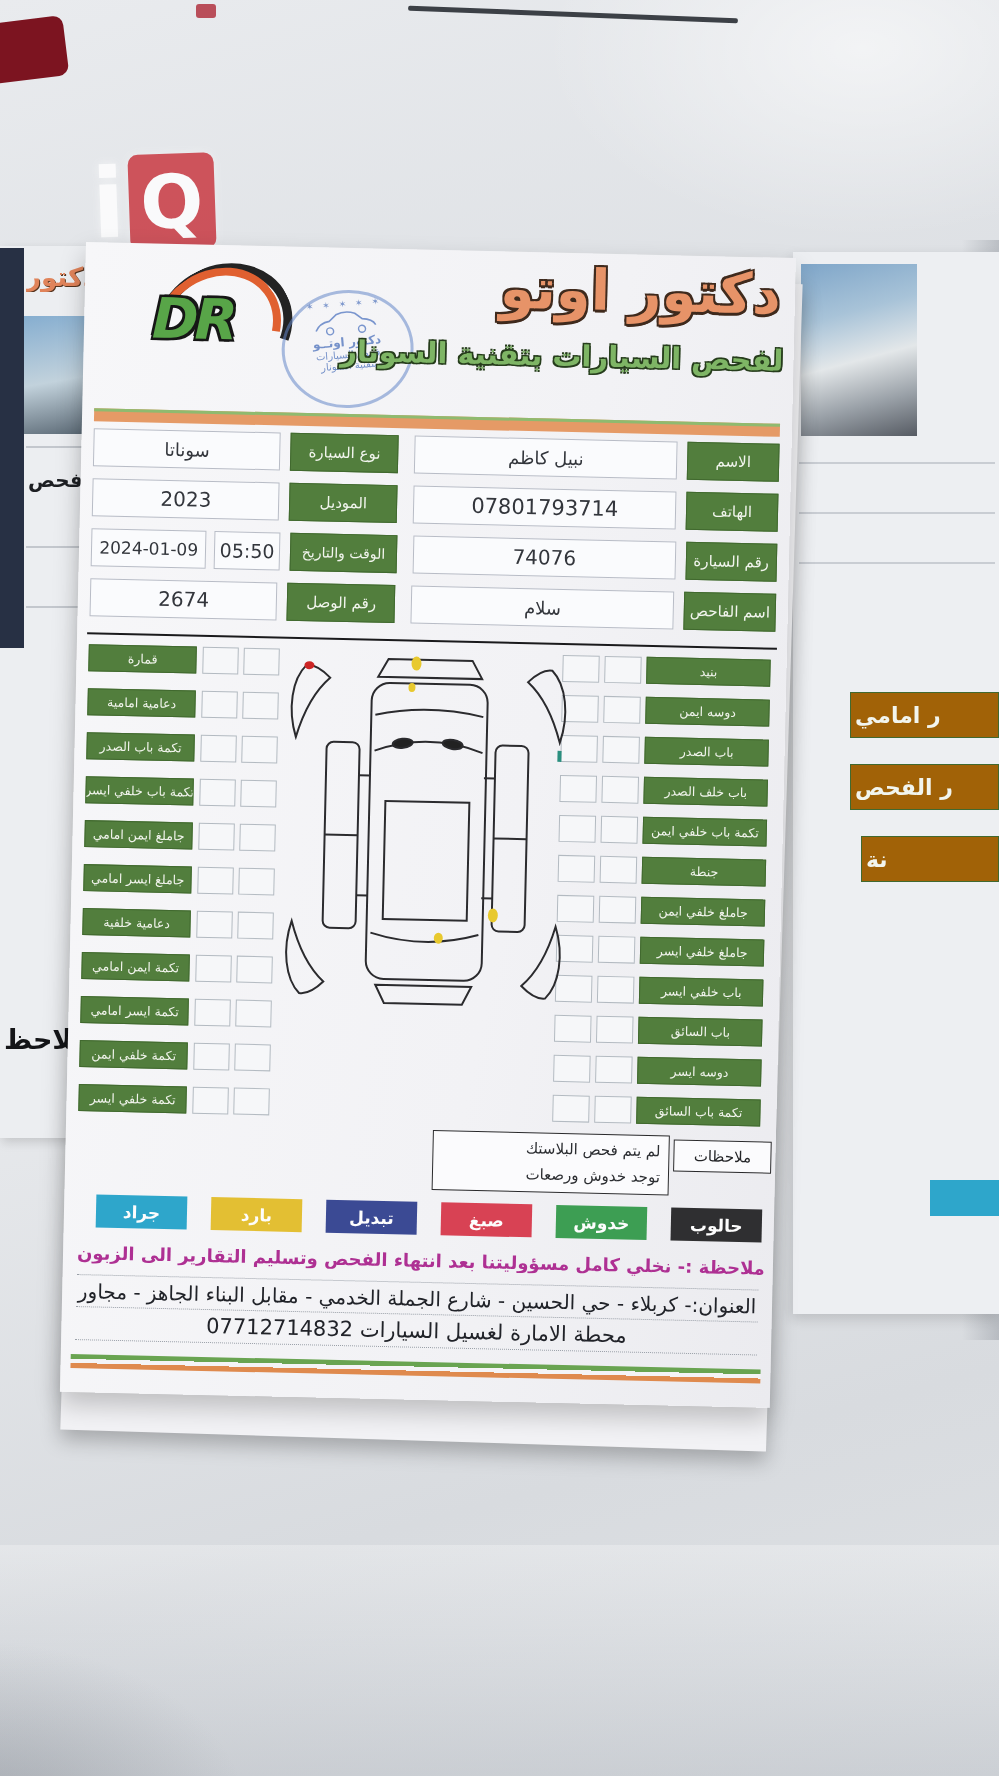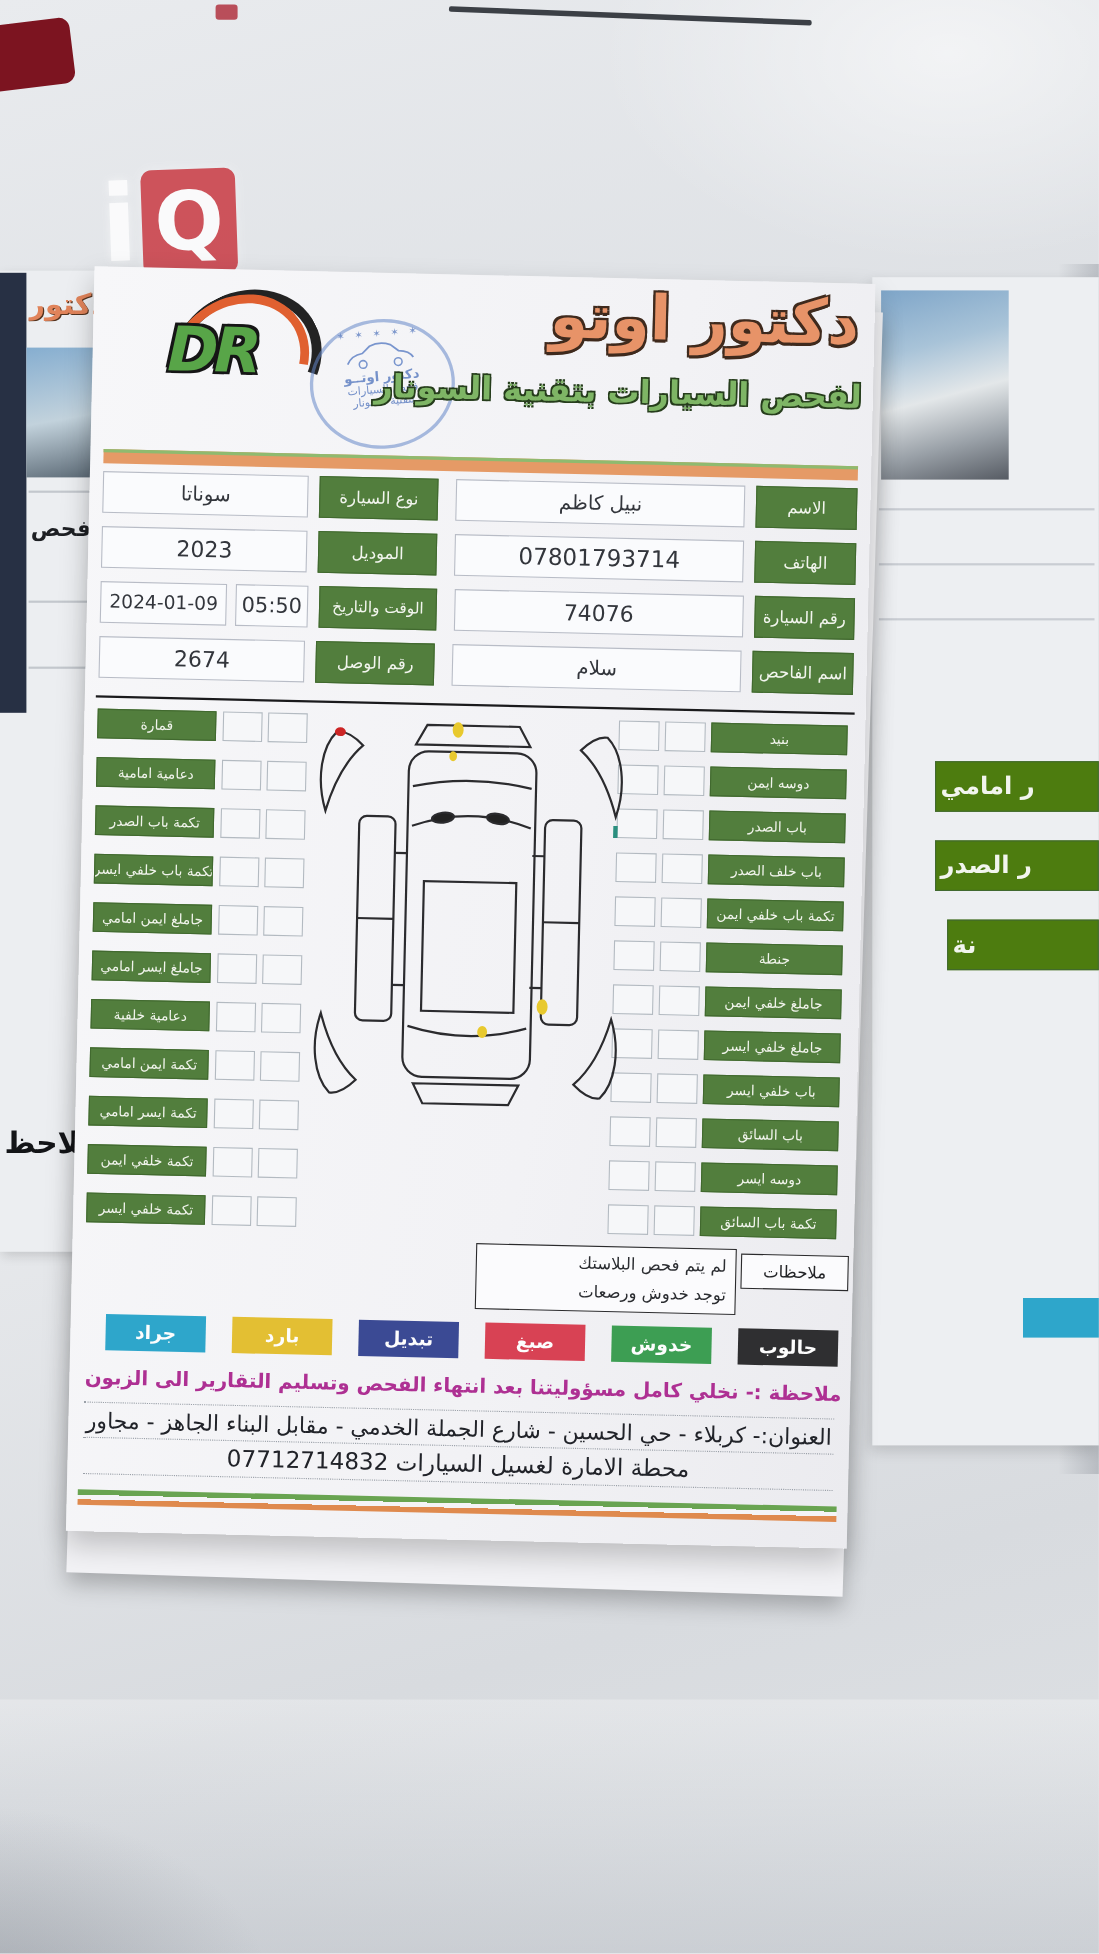--- a/index.html
+++ b/index.html
@@ -37,21 +37,21 @@
   .lp-photo{left:24px;top:70px;width:62px;height:118px;background:linear-gradient(170deg,#86aed0 0%,#c2d2dc 55%,#5d6b77 100%);}
   .lp-line{left:26px;width:60px;height:2px;background:#c3c7cd;}
   .lp-mid{left:28px;top:222px;width:58px;overflow:hidden;color:#1d1f23;font-weight:bold;font-size:20px;white-space:nowrap;}
   .lp-bottom{left:4px;top:778px;width:80px;overflow:hidden;color:#141518;font-weight:bold;font-size:27px;white-space:nowrap;}
 
   
   .right-paper{left:793px;top:252px;width:206px;height:1062px;background:#edeff2;box-shadow:-2px 5px 12px rgba(0,0,0,.14);}
   .rp-photo{left:8px;top:12px;width:116px;height:172px;
     background:linear-gradient(165deg,#7fa6c9 0%,#a8c3d8 30%,#e3e7e9 55%,#9aa1a8 78%,#565b63 100%);}
   .rp-line{left:6px;width:196px;height:2px;background:#c9cdd3;}
-  .rp-glabel{background:#4d7c0f;border:1px solid #41692f;color:#f2f5ee;font-size:22px;font-weight:bold;
+  .rp-glabel{background:#a16207;border:1px solid #41692f;color:#f2f5ee;font-size:22px;font-weight:bold;
     display:flex;align-items:center;justify-content:flex-end;padding-left:4px;padding-right:24px;overflow:hidden;white-space:nowrap;height:44px;direction:rtl;}
   .rp-cyan{left:137px;top:928px;width:69px;height:36px;background:#2ea6cb;}
 
   
   .under-sheet{left:97px;top:262px;width:706px;height:1168px;background:#f2f2f5;transform:rotate(1.8deg);transform-origin:top left;
     box-shadow:0 10px 20px rgba(0,0,0,.25);}
 
   
   .paper{left:86px;top:242px;width:710px;height:1150px;transform:rotate(1.3deg);transform-origin:top left;
     background:linear-gradient(100deg,#f7f7f9 0%,#f2f2f5 60%,#ebebef 100%);
@@ -153,21 +153,21 @@
   <div class="abs lp-line" style="top:360px"></div>
   <div class="abs lp-bottom">ملاحظ</div>
 </div>
 
 <div class="abs right-paper">
   <div class="abs rp-photo"></div>
   <div class="abs rp-line" style="top:210px"></div>
   <div class="abs rp-line" style="top:260px"></div>
   <div class="abs rp-line" style="top:310px"></div>
   <div class="abs rp-glabel" style="left:57px;right:0;top:440px">ر امامي</div>
-  <div class="abs rp-glabel" style="left:57px;right:0;top:512px">ر الصدر</div>
+  <div class="abs rp-glabel" style="left:57px;right:0;top:512px">ر الفحص</div>
   <div class="abs rp-glabel" style="left:68px;right:0;top:584px">نة</div>
   <div class="abs rp-cyan"></div>
 </div>
 
 <div class="abs under-sheet"></div>
 
 <div class="abs paper">
 
   <div class="abs logo">
     <div class="logo-swoosh-dark"></div>

